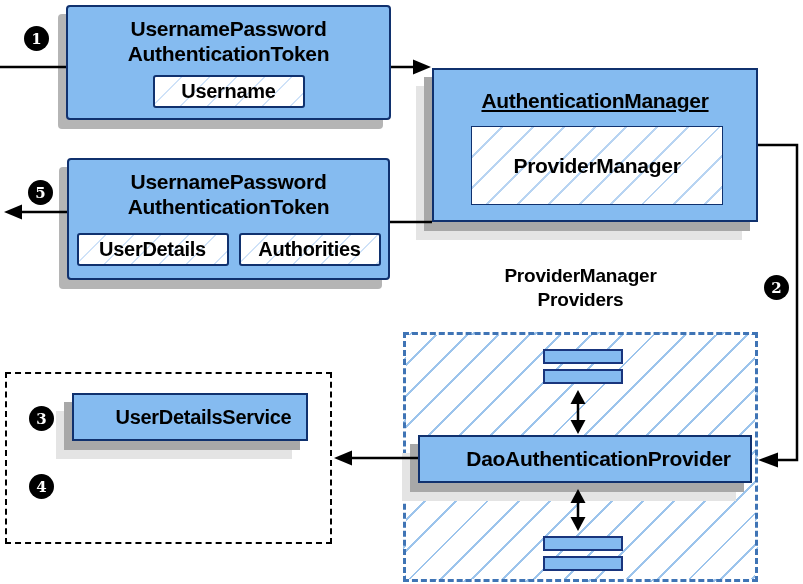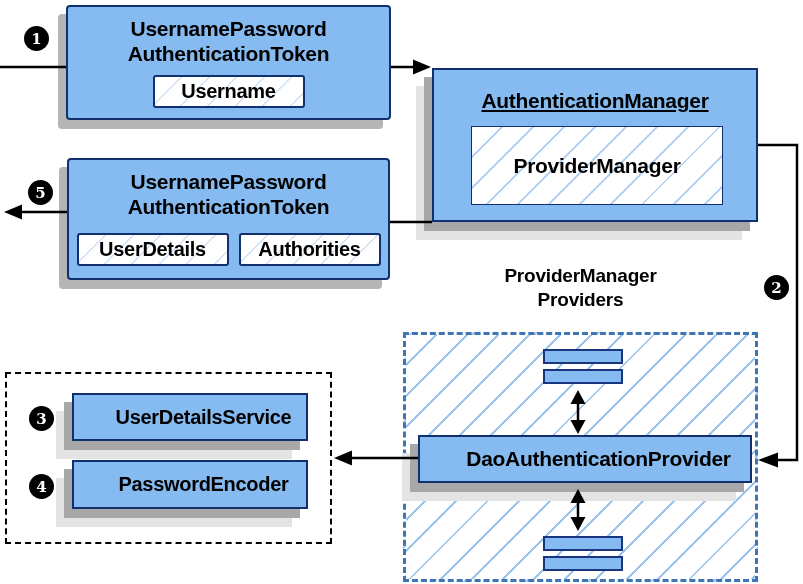--- a/index.html
+++ b/index.html
@@ -119,21 +119,20 @@
   <div class="stack-bar z2" style="left:543px;top:369px;"></div>
   <div class="stack-bar z2" style="left:543px;top:536px;"></div>
   <div class="stack-bar z2" style="left:543px;top:556px;"></div>
 
   <div class="node shadow2 flex-center z3" style="left:418px;top:435px;width:334px;height:48px;font-size:21px;letter-spacing:-0.3px;">DaoAuthenticationProvider</div>
 
   <div class="services-box z1" style="left:5px;top:372px;width:327px;height:172px;"></div>
 
   <div class="node shadow2 flex-center z2" style="left:72px;top:393px;width:236px;height:48px;font-size:20px;letter-spacing:-0.3px;">UserDetailsService</div>
 
-  <div class="node shadow2 flex-center z2" style="left:72px;top:460px;width:236px;height:49px;font-size:20px;letter-spacing:-0.3px;">PasswordEncoder</div>
 
   <svg id="connectors" width="803" height="584" viewBox="0 0 803 584">
 
     <g>
       <line x1="0" y1="67" x2="66" y2="67"></line>
       <line x1="391" y1="67" x2="415" y2="67"></line>
       <polygon points="431,67 413,59.5 413,74.5"></polygon>
     </g>
 
     <g>

